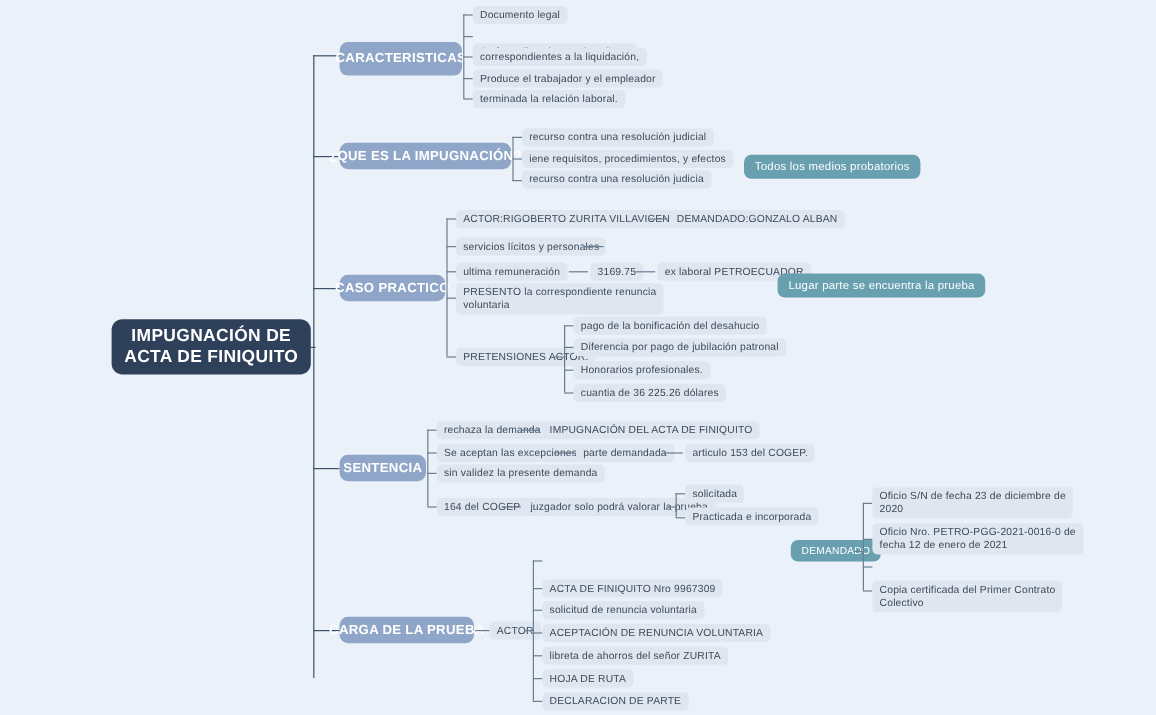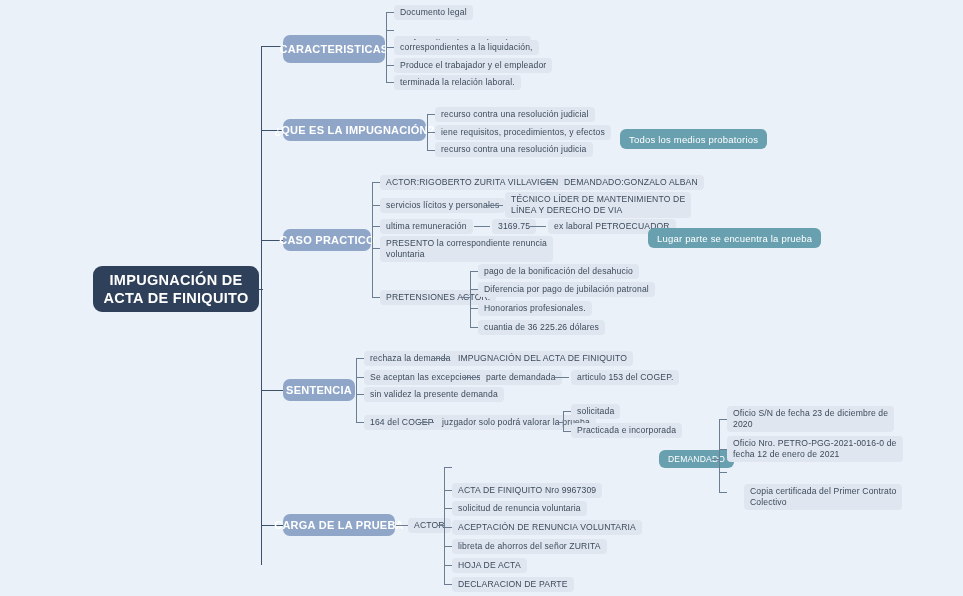--- a/index.html
+++ b/index.html
@@ -152,22 +152,20 @@
   <div class="ln2 h" style="left:372px; top:226px; width:8px; height:1px;"></div>
   <div class="ln2 h" style="left:372px; top:248px; width:8px; height:1px;"></div>
   <div class="ln2 h" style="left:372px; top:297px; width:8px; height:1px;"></div>
 
   <div class="pill" style="left:380px; top:175px; height:15px;">ACTOR:RIGOBERTO ZURITA VILLAVICENCIO</div>
   <div class="ln2 h" style="left:540px; top:182px; width:16px; height:1px;"></div>
   <div class="pill" style="left:558px; top:175px; height:15px;">DEMANDADO:GONZALO ALBAN</div>
 
   <div class="pill" style="left:380px; top:198px; height:15px;">servicios lícitos y personales</div>
   <div class="ln2 h" style="left:487px; top:205px; width:16px; height:1px;"></div>
-  <div class="pill" style="left:505px; top:192px; height:26px;">TÉCNICO LÍDER DE MANTENIMIENTO DE
-LÍNEA Y DERECHO DE VIA</div>
 
   <div class="pill" style="left:380px; top:219px; height:15px;">ultima remuneración</div>
   <div class="ln2 h" style="left:474px; top:226px; width:16px; height:1px;"></div>
   <div class="pill" style="left:492px; top:219px; height:15px;">3169.75</div>
   <div class="ln2 h" style="left:530px; top:226px; width:16px; height:1px;"></div>
   <div class="pill" style="left:548px; top:219px; height:15px;">ex laboral PETROECUADOR</div>
 
   <div class="pill" style="left:380px; top:236px; height:26px;">PRESENTO la correspondiente renuncia
 voluntaria</div>
 
@@ -231,32 +229,32 @@
   <div class="ln2 h" style="left:444px; top:508px; width:8px; height:1px;"></div>
   <div class="ln2 h" style="left:444px; top:527px; width:8px; height:1px;"></div>
   <div class="ln2 h" style="left:444px; top:546px; width:8px; height:1px;"></div>
   <div class="ln2 h" style="left:444px; top:565px; width:8px; height:1px;"></div>
   <div class="ln2 h" style="left:444px; top:584px; width:8px; height:1px;"></div>
 
   <div class="pill" style="left:452px; top:483px; height:15px;">ACTA DE FINIQUITO Nro 9967309</div>
   <div class="pill" style="left:452px; top:501px; height:15px;">solicitud de renuncia voluntaria</div>
   <div class="pill" style="left:452px; top:520px; height:15px;">ACEPTACIÓN DE  RENUNCIA VOLUNTARIA</div>
   <div class="pill" style="left:452px; top:539px; height:15px;">libreta de ahorros del señor ZURITA</div>
-  <div class="pill" style="left:452px; top:558px; height:15px;"> HOJA DE ACTA</div>
+  <div class="pill" style="left:452px; top:558px; height:15px;"> HOJA DE RUTA</div>
   <div class="pill" style="left:452px; top:577px; height:15px;">DECLARACION DE PARTE</div>
 
   <div class="teal" style="left:659px; top:450px; height:18px; font-size:8.5px;">DEMANDADO</div>
 
   <div class="ln2 v" style="left:719px; top:419px; width:1px; height:73px;"></div>
   <div class="ln2 h" style="left:712px; top:459px; width:8px; height:1px;"></div>
   <div class="ln2 h" style="left:719px; top:419px; width:8px; height:1px;"></div>
   <div class="ln2 h" style="left:719px; top:449px; width:8px; height:1px;"></div>
   <div class="ln2 h" style="left:719px; top:472px; width:8px; height:1px;"></div>
   <div class="ln2 h" style="left:719px; top:492px; width:8px; height:1px;"></div>
 
   <div class="pill" style="left:727px; top:406px; height:26px;">Oficio S/N de fecha 23 de diciembre de
 2020</div>
   <div class="pill" style="left:727px; top:436px; height:26px;">Oficio Nro. PETRO-PGG-2021-0016-0 de
 fecha 12 de enero de 2021</div>
-  <div class="pill" style="left:727px; top:484px; height:26px;margin-left:17px;">Copia certificada del Primer Contrato
+  <div class="pill" style="left:727px; top:484px; height:26px;">Copia certificada del Primer Contrato
 Colectivo</div>
 
 </div>
 
 </body></html>

